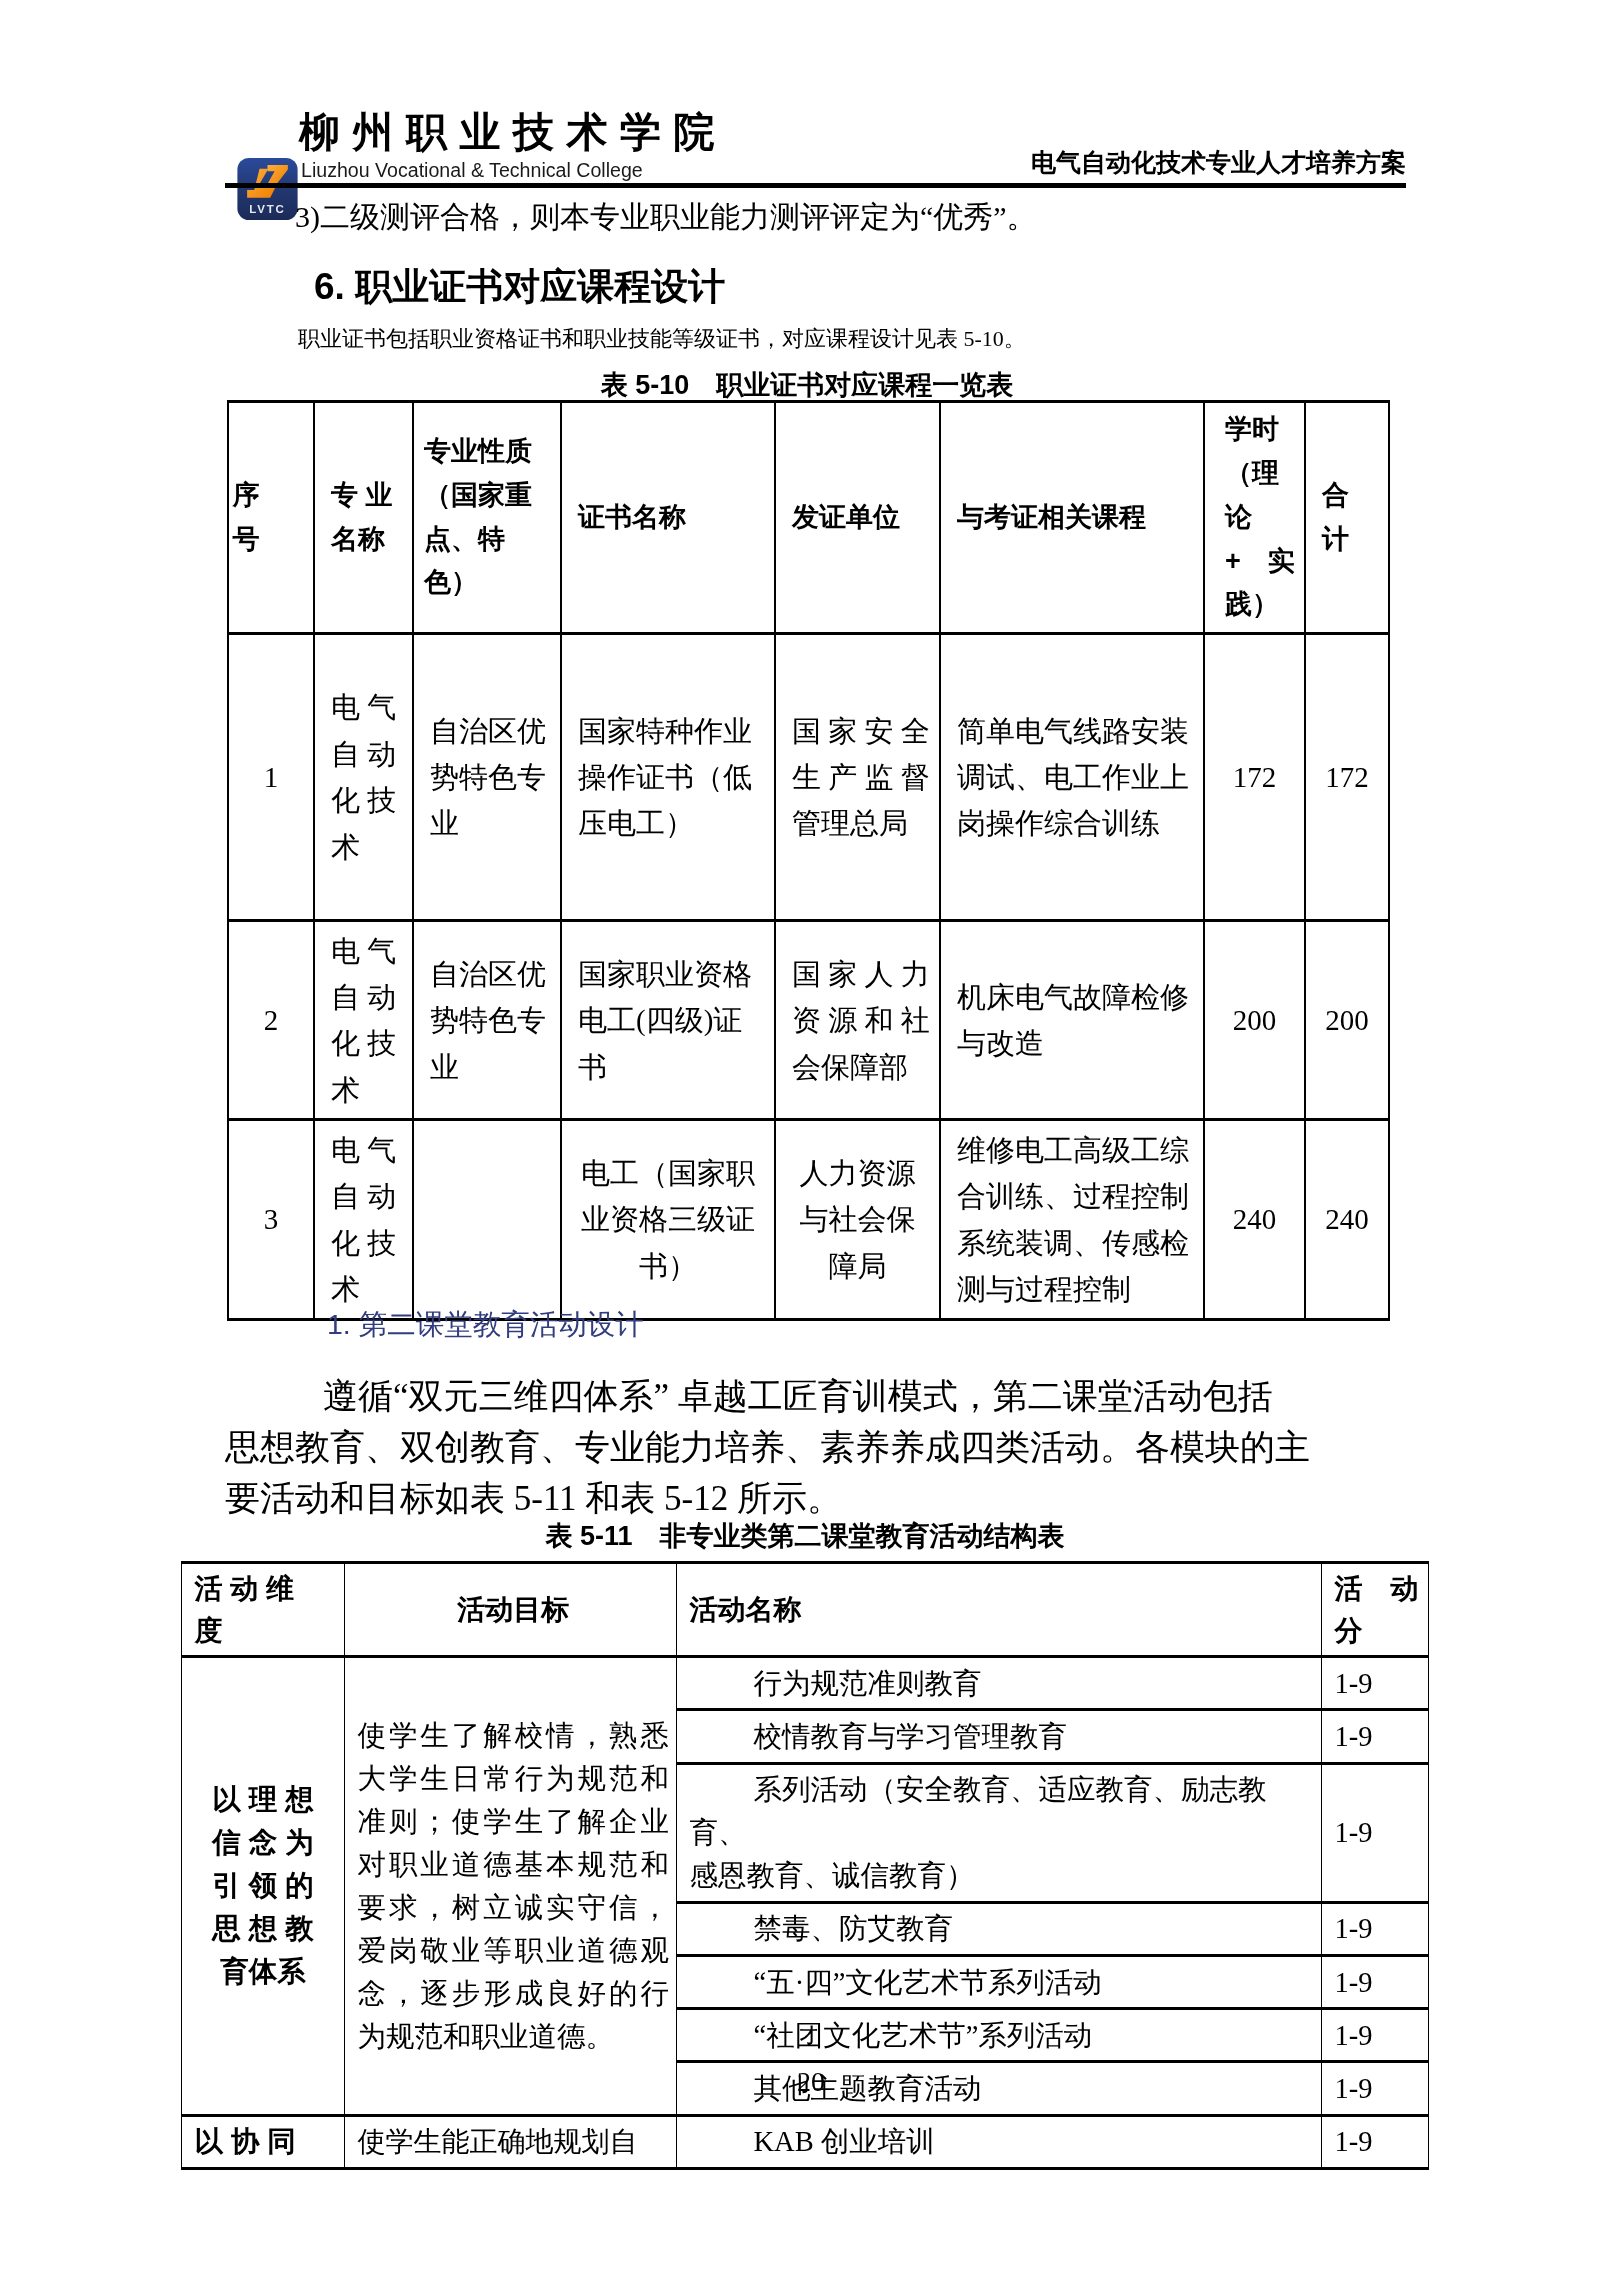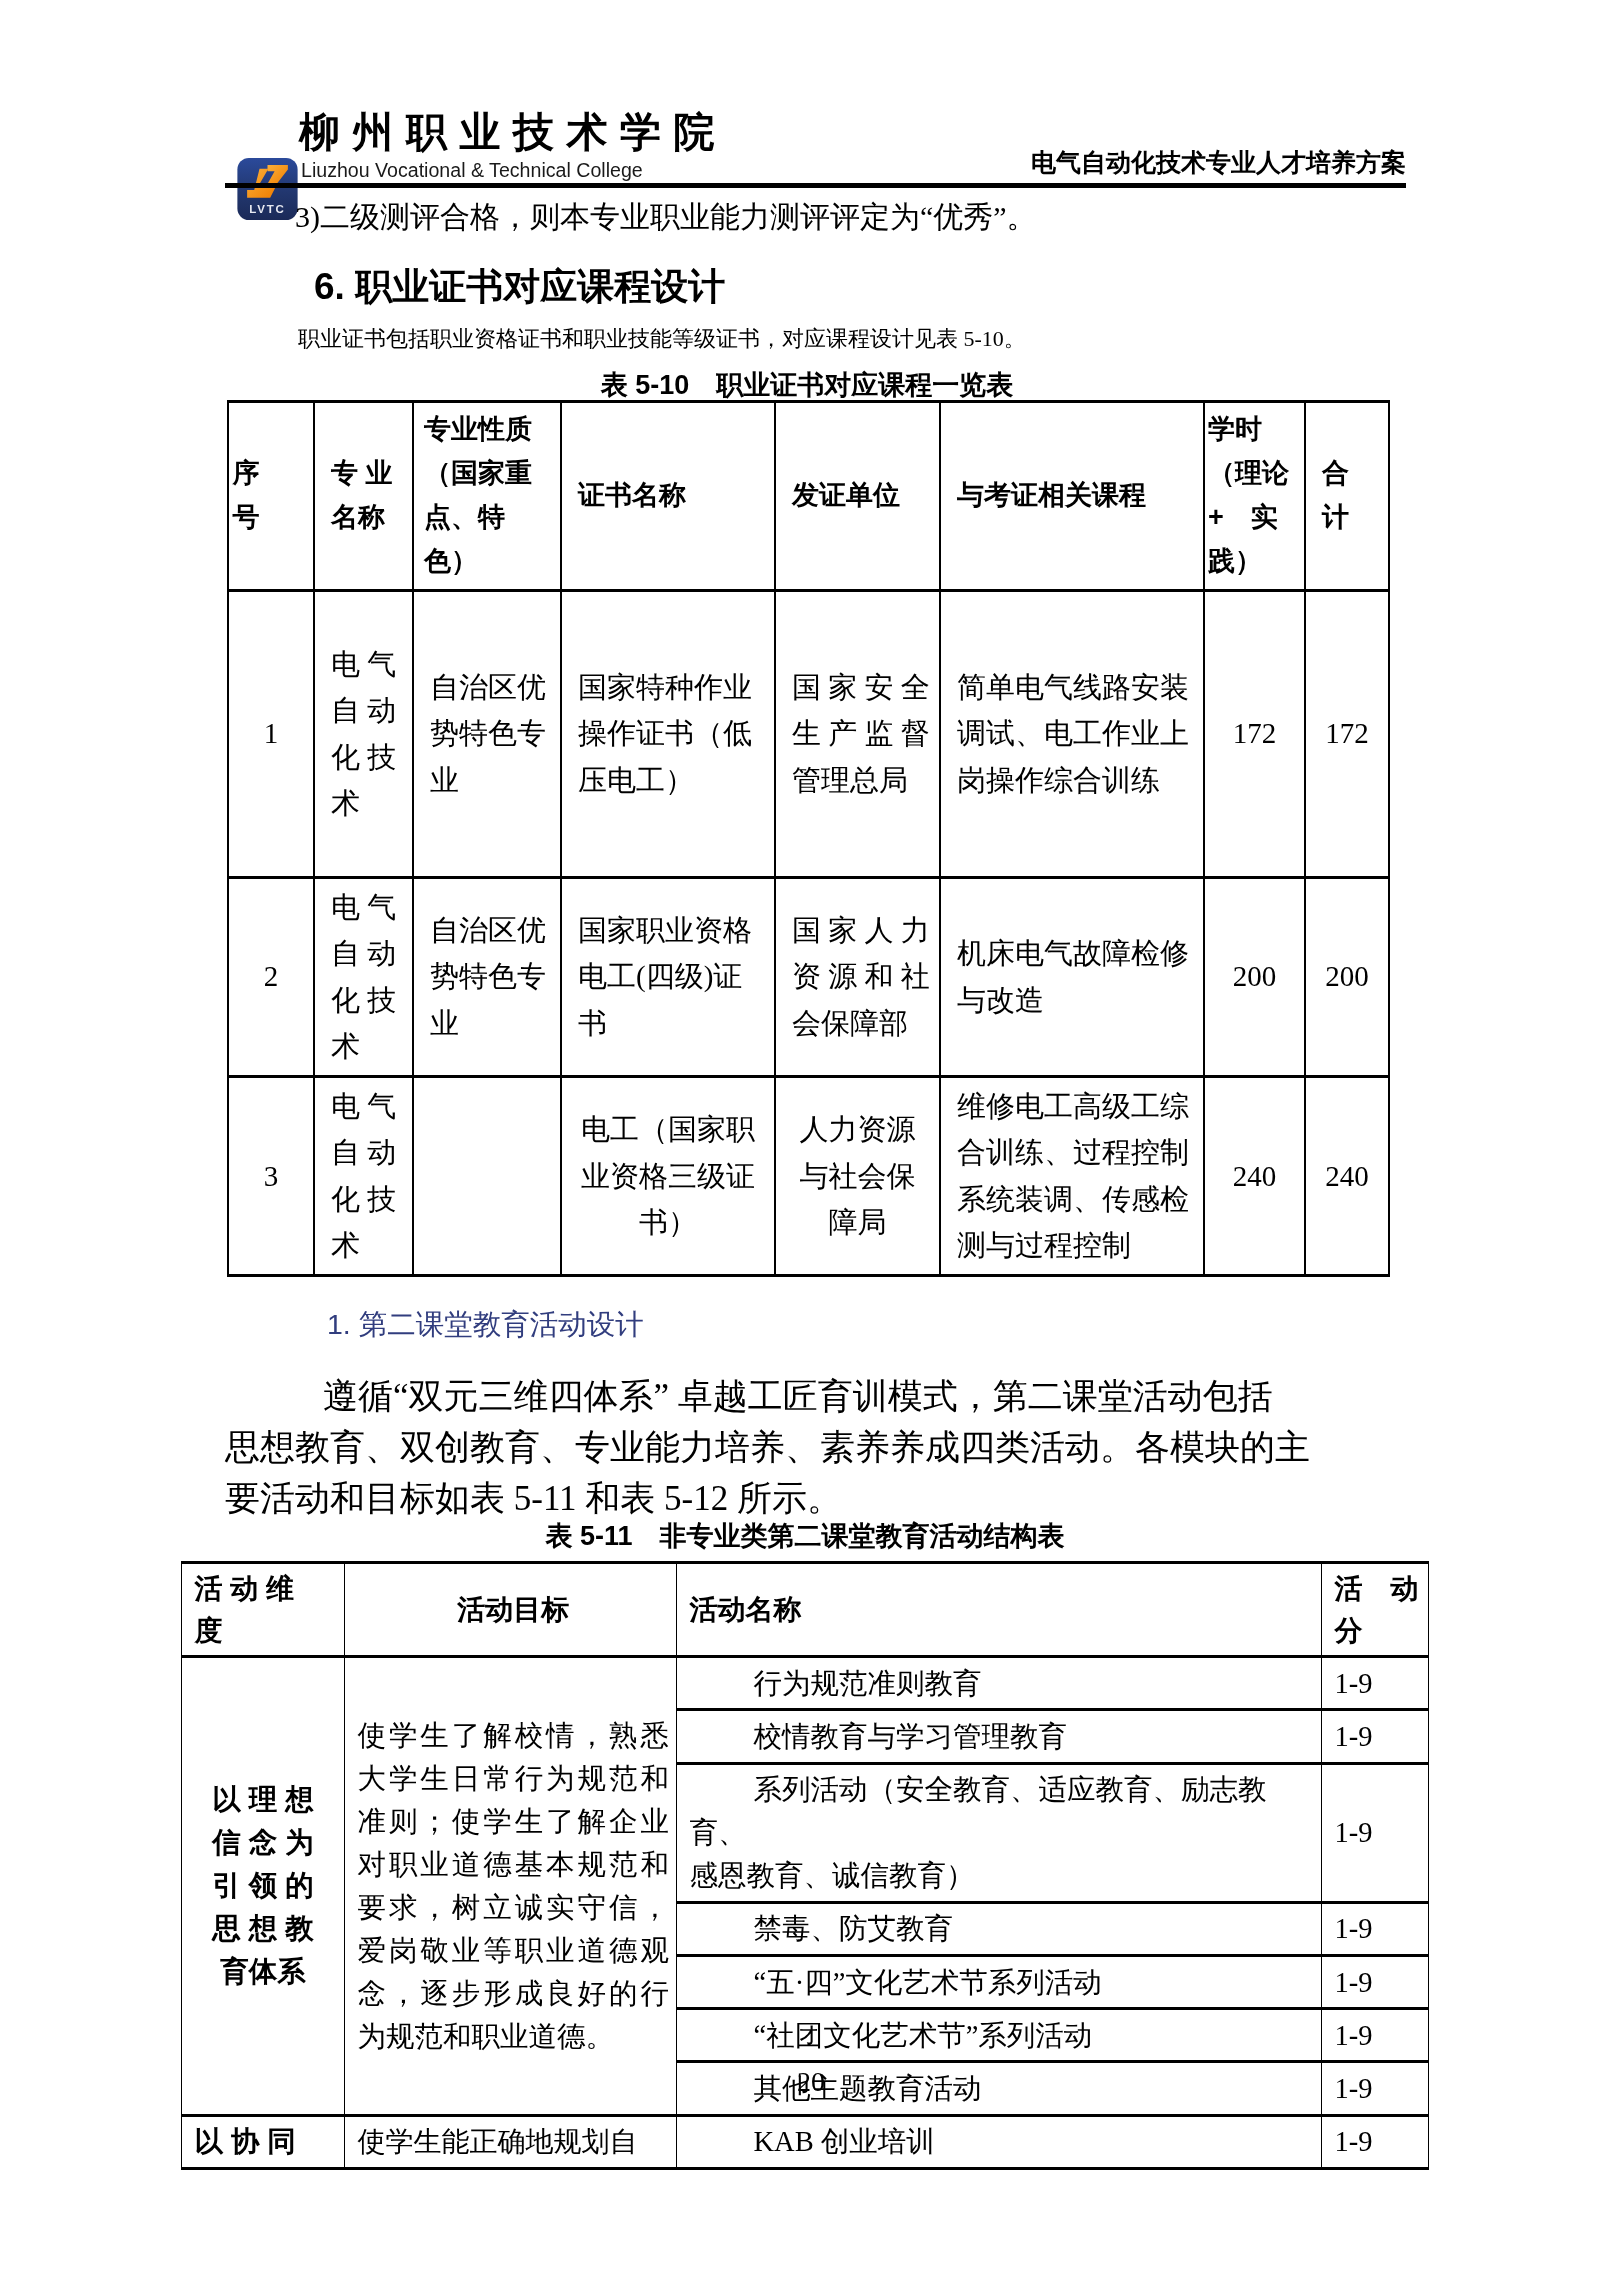--- a/index.html
+++ b/index.html
@@ -99,21 +99,21 @@
       <th class="ml c">序
 号</th>
       <th class="ml">专 业
 名称</th>
       <th class="ml" style="padding-left:10px">专业性质
 （国家重
 点、特色）</th>
       <th>证书名称</th>
       <th>发证单位</th>
       <th>与考证相关课程</th>
-      <th class="ml" style="padding-left:3px">学时
+      <th class="ml" style="padding-left:20px">学时
 （理论
 +　实
 践）</th>
       <th class="ml">合
 计</th>
     </tr>
     <tr style="height:287px">
       <td class="c">1</td>
       <td class="ml">电 气
 自 动

